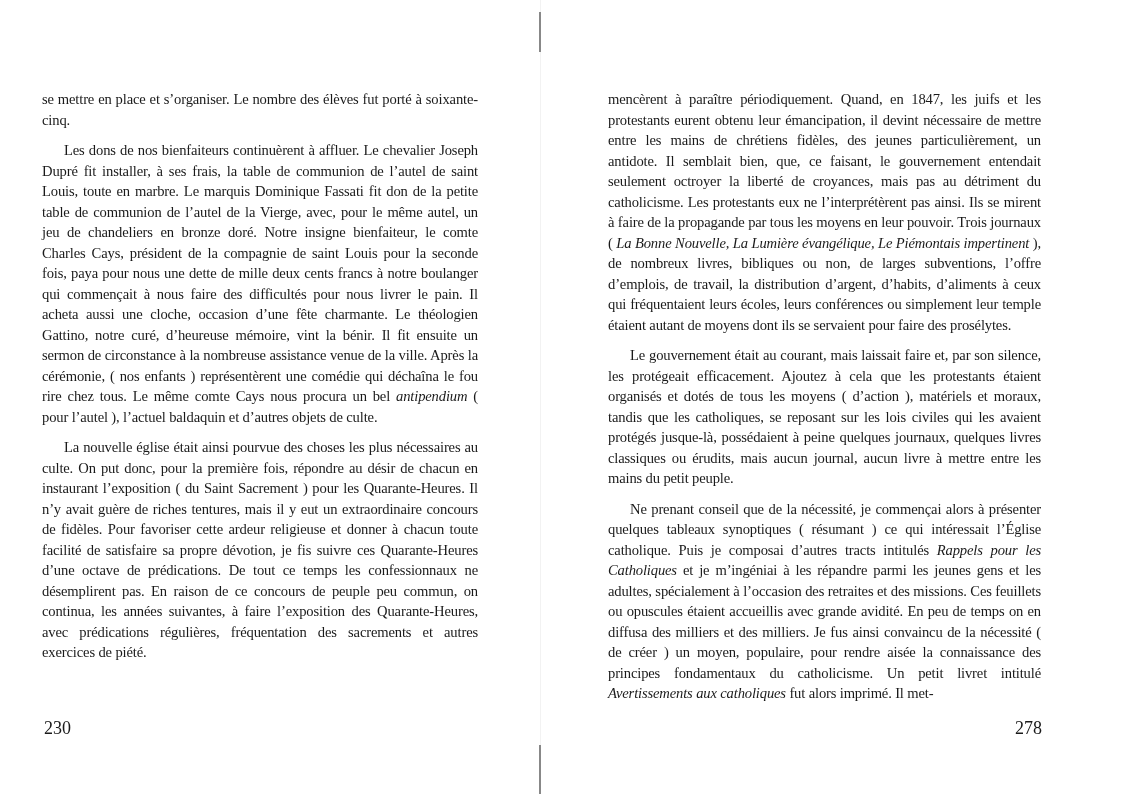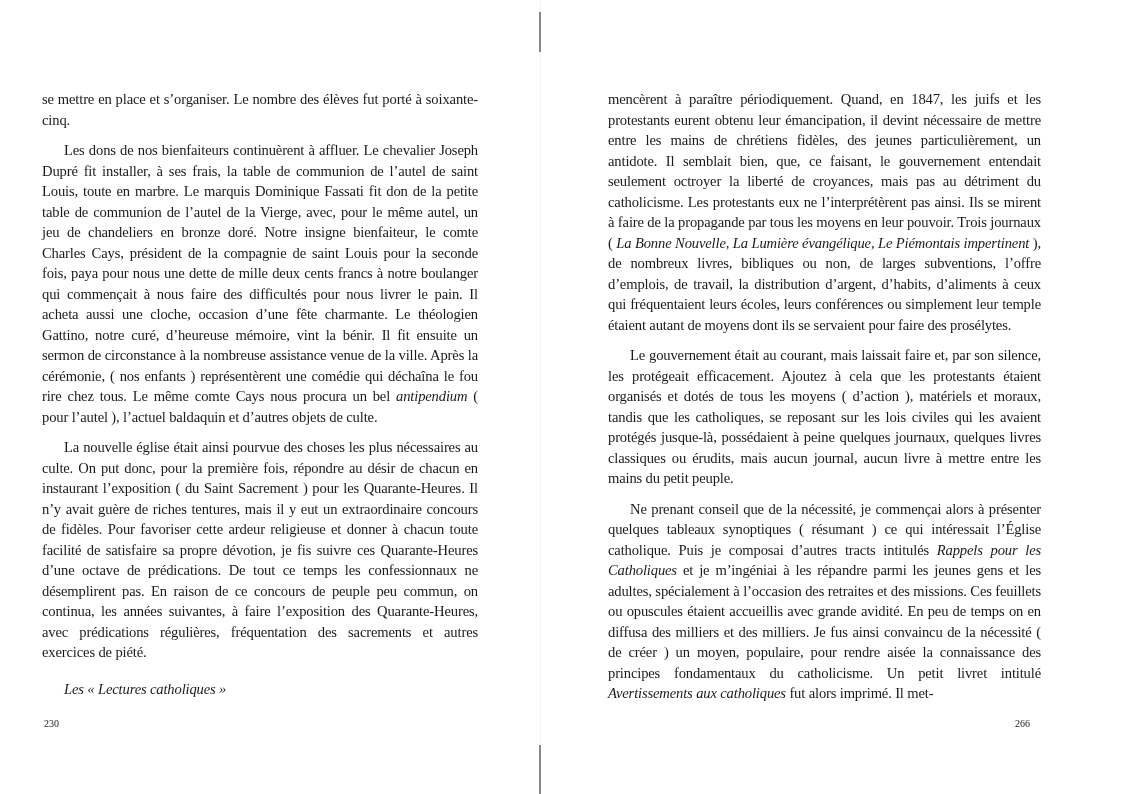--- a/index.html
+++ b/index.html
@@ -16,41 +16,40 @@
     position: absolute; top: 89px;
     font-size: 14.6px; line-height: 20.5px; text-align: justify; letter-spacing: -0.15px;
     font-family: "Liberation Serif", "DejaVu Serif", serif;
   }
   .left .text { left: 42px; width: 436px; }
   .right .text { left: 67px; width: 433px; }
   .text p { margin: 0 0 10px 0; text-indent: 22px; hyphens: manual; }
   .text p.first { text-indent: 0; }
   .text p.heading { font-style: italic; text-indent: 22px; margin: 16px 0 8px 0; text-align: left; }
   .text i { font-style: italic; }
-  .pagenum { position: absolute; top: 718px; font-size: 10px; font-family: "Liberation Serif", "DejaVu Serif", serif; }
+  .pagenum { position: absolute; top: 718px; font-size: 18px; font-family: "Liberation Serif", "DejaVu Serif", serif; }
   .left .pagenum { left: 44px; }
   .right .pagenum { left: 474px; }
 </style>
 </head>
 <body>
 
 <div class="page left">
   <div class="text">
     <p class="first">se mettre en place et s’organiser. Le nombre des élèves fut porté à soixante-cinq.</p>
     <p><span>Les dons de nos bienfaiteurs continuèrent à affluer. Le chevalier Joseph Dupré fit installer, à ses frais, la table de communion de l’autel de saint Louis, toute en marbre. Le marquis Dominique Fassati fit don de la petite table de communion de l’autel de la Vierge, avec, pour le même autel, un jeu de chandeliers en bronze doré. Notre insigne bienfaiteur, le comte Charles Cays, président de la compagnie de saint Louis pour la seconde fois, paya pour nous une dette de mille deux cents francs à notre boulanger qui commençait à nous faire des difficultés pour nous livrer le pain. Il acheta aussi une cloche, occasion d’une fête charmante. Le théologien Gattino, notre curé, d’heureuse mémoire, vint la bénir. Il fit ensuite un sermon de circonstance à la nombreuse assistance venue de la ville. Après la cérémonie, ( nos enfants ) représentèrent une comédie qui déchaîna le fou rire chez tous. Le même comte Cays nous procura un bel </span><i>antipendium</i><span> ( pour l’autel ), l’actuel baldaquin et d’autres objets de culte.</span></p>
     <p>La nouvelle église était ainsi pourvue des choses les plus nécessaires au culte. On put donc, pour la première fois, répondre au désir de chacun en instaurant l’exposition ( du Saint Sacrement ) pour les Quarante-Heures. Il n’y avait guère de riches tentures, mais il y eut un extraordinaire concours de fidèles. Pour favoriser cette ardeur religieuse et donner à chacun toute facilité de satisfaire sa propre dévotion, je fis suivre ces Quarante-Heures d’une octave de prédications. De tout ce temps les confessionnaux ne désemplirent pas. En raison de ce concours de peuple peu commun, on continua, les années suivantes, à faire l’exposition des Quarante-Heures, avec prédications régulières, fréquentation des sacrements et autres exercices de piété.</p>
-    <p class="heading">Les « Lectures catholiques »</p>
   </div>
   <div class="pagenum">230</div>
 </div>
 
 <div class="gutter"></div>
 <div class="gutter-mark" style="top:12px;height:40px;"></div>
 <div class="gutter-mark" style="top:745px;height:49px;"></div>
 
 <div class="page right">
   <div class="text">
     <p class="first"><span>mencèrent à paraître périodiquement. Quand, en 1847, les juifs et les protestants eurent obtenu leur émancipation, il devint nécessaire de mettre entre les mains de chrétiens fidèles, des jeunes particulièrement, un antidote. Il semblait bien, que, ce faisant, le gouvernement entendait seulement octroyer la liberté de croyances, mais pas au détriment du catholicisme. Les protestants eux ne l’interprétèrent pas ainsi. Ils se mirent à faire de la propagande par tous les moyens en leur pouvoir. Trois journaux ( </span><i>La Bonne Nouvelle, La Lumière évangélique, Le Piémontais impertinent</i><span> ), de nombreux livres, bibliques ou non, de larges subventions, l’offre d’emplois, de travail, la distribution d’argent, d’habits, d’aliments à ceux qui fréquentaient leurs écoles, leurs conférences ou simplement leur temple étaient autant de moyens dont ils se servaient pour faire des prosélytes.</span></p>
     <p>Le gouvernement était au courant, mais laissait faire et, par son silence, les protégeait efficacement. Ajoutez à cela que les protestants étaient organisés et dotés de tous les moyens ( d’action ), matériels et moraux, tandis que les catholiques, se reposant sur les lois civiles qui les avaient protégés jusque-là, possédaient à peine quelques journaux, quelques livres classiques ou érudits, mais aucun journal, aucun livre à mettre entre les mains du petit peuple.</p>
     <p><span>Ne prenant conseil que de la nécessité, je commençai alors à présenter quelques tableaux synoptiques ( résumant ) ce qui intéressait l’Église catholique. Puis je composai d’autres tracts intitulés </span><i>Rappels pour les Catholiques</i><span> et je m’ingéniai à les répandre parmi les jeunes gens et les adultes, spécialement à l’occasion des retraites et des missions. Ces feuillets ou opuscules étaient accueillis avec grande avidité. En peu de temps on en diffusa des milliers et des milliers. Je fus ainsi convaincu de la nécessité ( de créer ) un moyen, populaire, pour rendre aisée la connaissance des principes fondamentaux du catholicisme. Un petit livret intitulé </span><i>Avertissements aux catholiques</i><span> fut alors imprimé. Il met-</span></p>
   </div>
-  <div class="pagenum">266</div>
+  <div class="pagenum">278</div>
 </div>
 
 </body></html>

